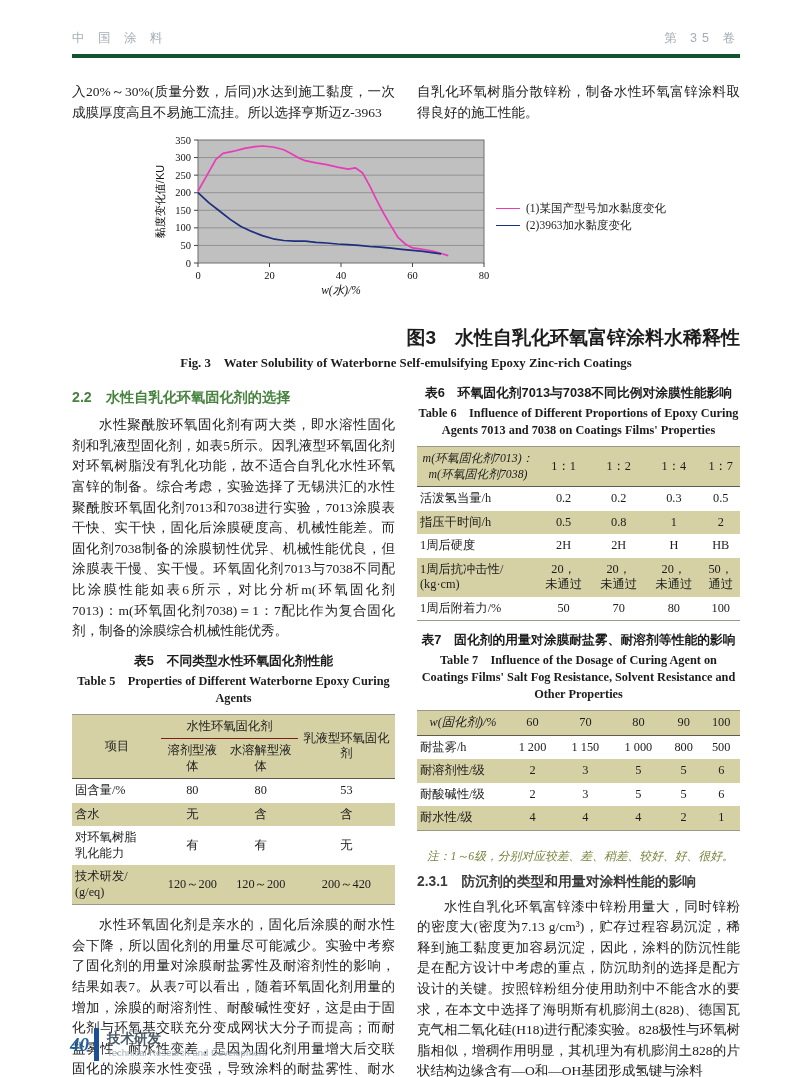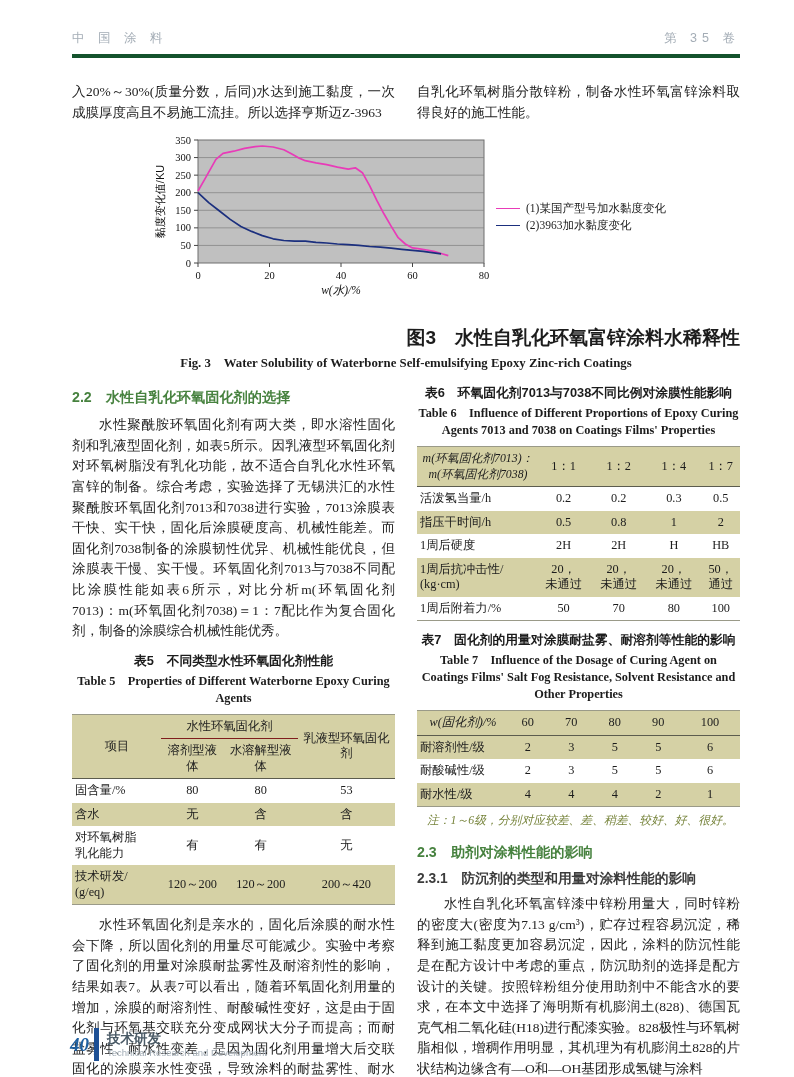--- a/index.html
+++ b/index.html
@@ -43,21 +43,21 @@
   th,td{padding:4px 2px;text-align:center;font-weight:normal;vertical-align:middle;
     white-space:pre-line;line-height:15.5px;}
   thead{border-bottom:1px solid #5c5c4e;}
   .shade{background:#d5d1a5;}
   .rowlabel{text-align:left;padding-left:3px;}
   .t5 .rowlabel{width:84px;}
   .t6 .rowlabel{width:112px;}
   .t7 .rowlabel{width:82px;}
   .grp{border-bottom:1px solid #7f1d1d;}
   .corner{ text-align:center;padding-left:5px;font-style:italic;}
-  .note{color:#77843c;font-size:11.8px;font-style:italic;margin-top:6px;padding-left:10px;}
+  .note{color:#77843c;font-size:11.8px;font-style:italic;margin-top:18px;padding-left:10px;}
   .gap-top{margin-top:10px;}
   
   .footer{position:absolute;left:70px;bottom:16px;display:flex;align-items:center;}
   .pagenum{color:#1e5fa0;font-weight:bold;font-style:italic;font-size:19px;
     font-family:"Liberation Serif",serif;margin-right:5px;}
   .footbar{width:5px;height:33px;background:#1d4f94;margin-right:8px;}
   .foot-zh{font-weight:bold;color:#4a5a66;font-size:13.5px;
     font-family:"Liberation Sans",sans-serif;line-height:16px;}
   .foot-en{color:#a2adb6;font-size:9.5px;font-family:"Liberation Sans",sans-serif;}
 </style>
@@ -250,20 +250,28 @@
           <tr class="shade">
             <th class="rowlabel corner">w(固化剂)/%</th>
             <th>60</th>
             <th>70</th>
             <th>80</th>
             <th>90</th>
             <th>100</th>
           </tr>
         </thead>
         <tbody id="t7-body">
+            <tr>
+              <td class="rowlabel">耐盐雾/h</td>
+              <td>1 200</td>
+              <td>1 150</td>
+              <td>1 000</td>
+              <td>800</td>
+              <td>500</td>
+            </tr>
             <tr class="shade">
               <td class="rowlabel">耐溶剂性/级</td>
               <td>2</td>
               <td>3</td>
               <td>5</td>
               <td>5</td>
               <td>6</td>
             </tr>
             <tr>
               <td class="rowlabel">耐酸碱性/级</td>
@@ -278,21 +286,20 @@
               <td>4</td>
               <td>4</td>
               <td>4</td>
               <td>2</td>
               <td>1</td>
             </tr>
           </tbody>
       </table>
       <div class="note">注：1～6级，分别对应较差、差、稍差、较好、好、很好。</div>
 
-      <div class="sec-head" style="margin-top:14px;">2.3　助剂对涂料性能的影响</div>
       <div class="subsec-head">2.3.1　防沉剂的类型和用量对涂料性能的影响</div>
       <p class="para indent">水性自乳化环氧富锌漆中锌粉用量大，同时锌粉的密度大(密度为7.13 g/cm³)，贮存过程容易沉淀，稀释到施工黏度更加容易沉淀，因此，涂料的防沉性能是在配方设计中考虑的重点，防沉助剂的选择是配方设计的关键。按照锌粉组分使用助剂中不能含水的要求，在本文中选择了海明斯有机膨润土(828)、德国瓦克气相二氧化硅(H18)进行配漆实验。828极性与环氧树脂相似，增稠作用明显，其机理为有机膨润土828的片状结构边缘含有—O和—OH基团形成氢键与涂料</p>
     </div>
   </div>
 </div>
 
 <div class="footer">
   <span class="pagenum">40</span>
   <span class="footbar"></span>
   <span>

